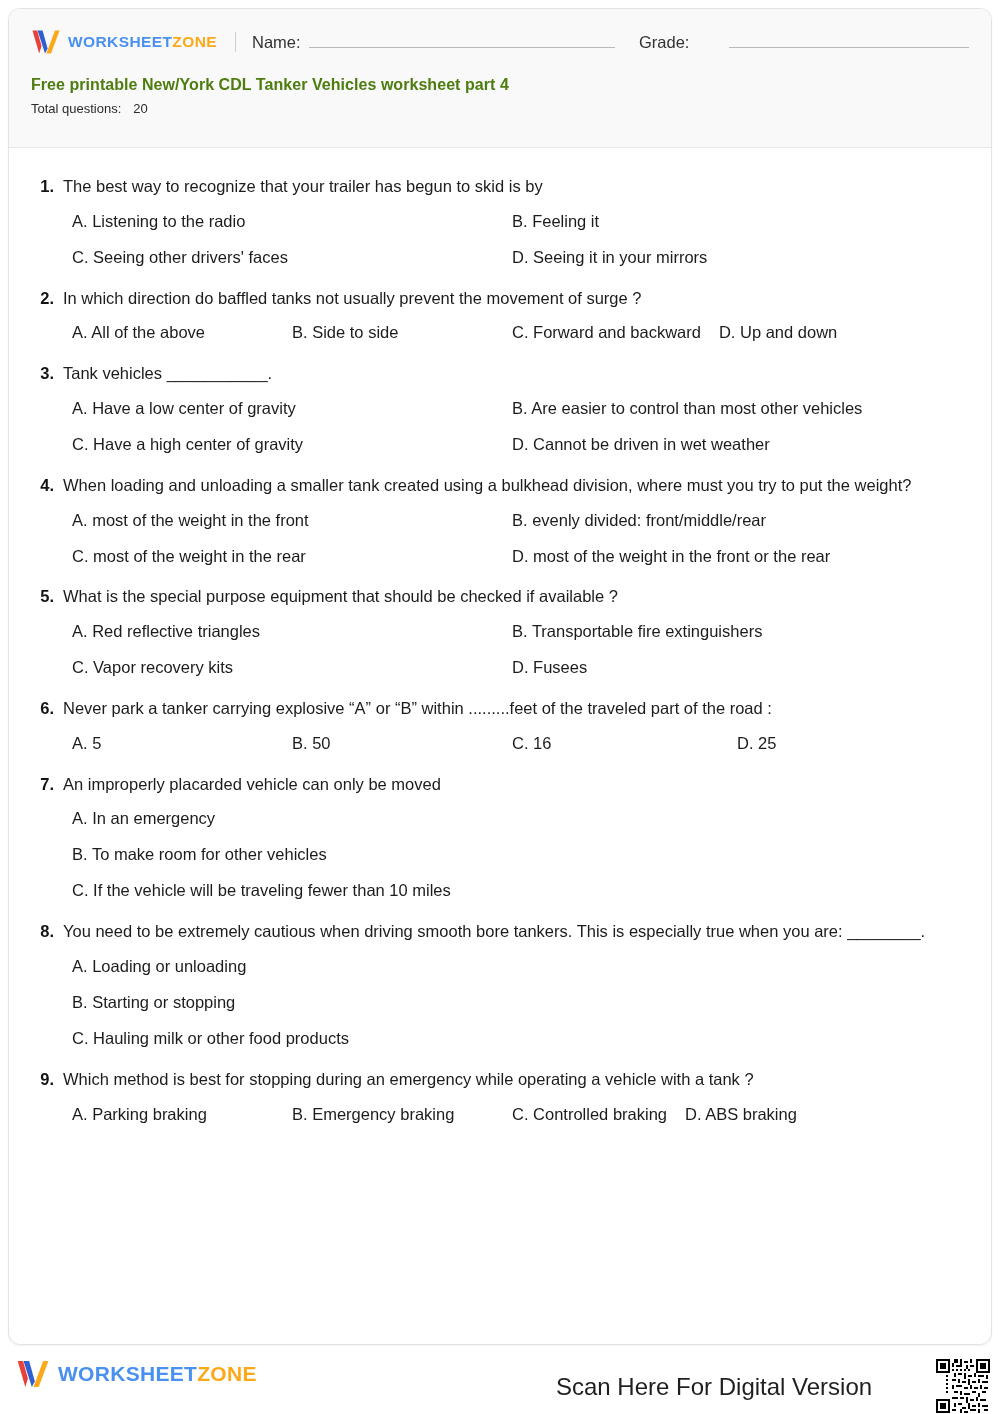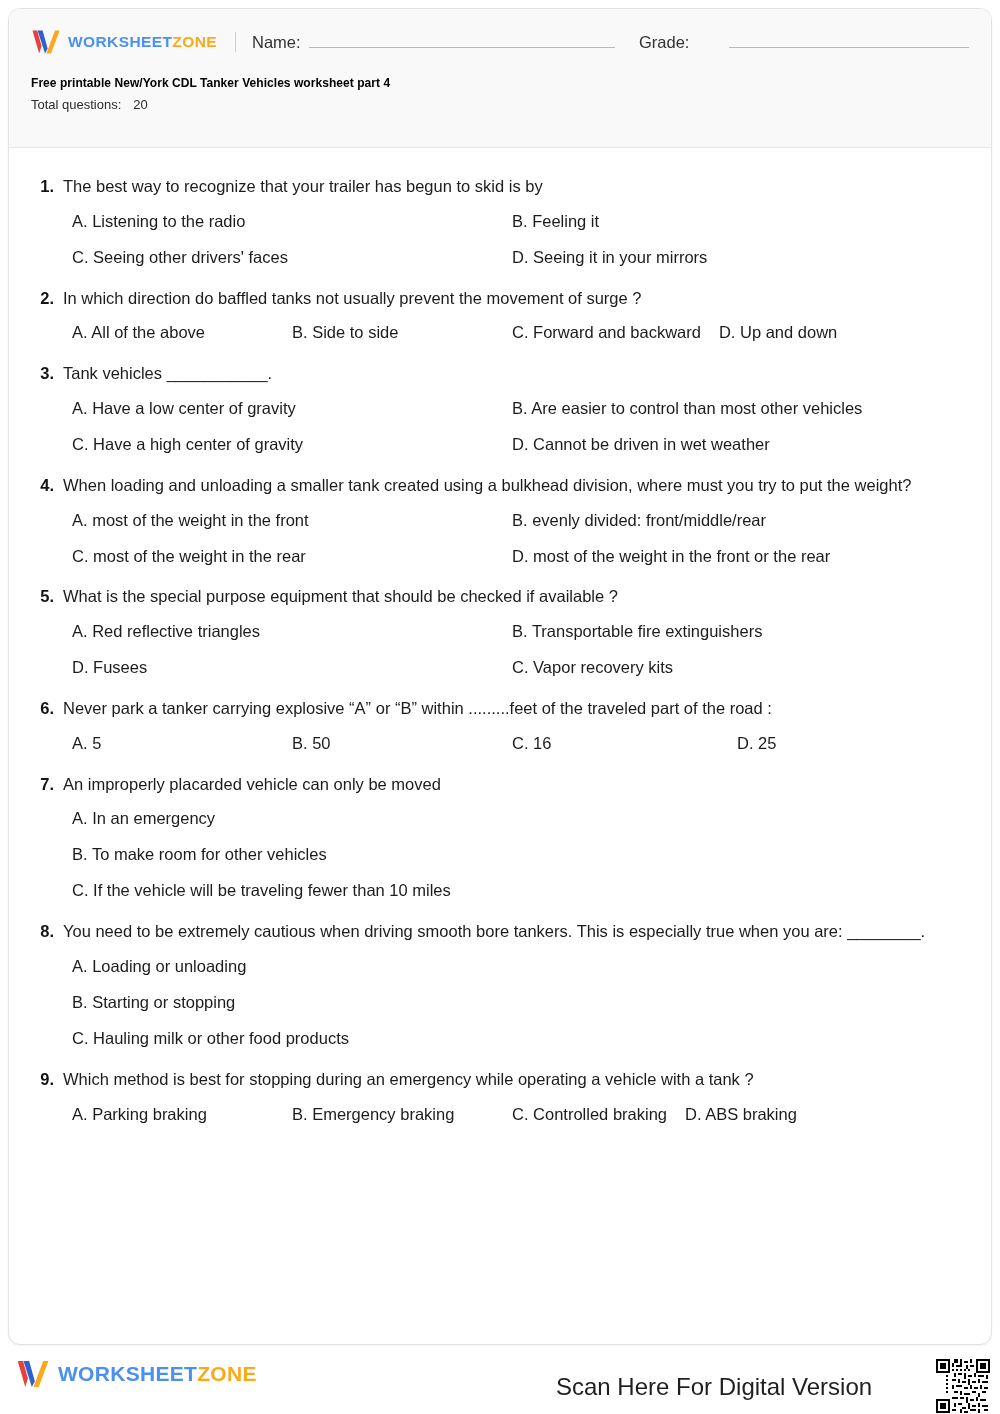--- a/index.html
+++ b/index.html
@@ -81,23 +81,23 @@
   .field-line {
     flex: 1 1 auto;
     border-bottom: 1px solid #b9b9b9;
     height: 14px;
   }
   .field-name { max-width: 420px; }
   .field-grade { max-width: 330px; margin-left: 24px; gap: 32px; }
 
   .title {
     margin-top: 17px;
-    font-size: 12px;
+    font-size: 16px;
     font-weight: bold;
-    color: #000000;
+    color: #4d7c0f;
     letter-spacing: 0.05px;
   }
   .subtitle {
     margin-top: 7px;
     font-size: 13px;
     color: #2b2b2b;
   }
   .subtitle .count { margin-left: 12px; }
 
   
@@ -292,22 +292,22 @@
           </div>
         </div>
         <div class="q">
           <div class="q-row">
             <div class="q-num">5.</div>
             <div class="q-text">What is the special purpose equipment that should be checked if available ?</div>
           </div>
           <div class="opts cols2">
             <div class="opt">A. Red reflective triangles</div>
             <div class="opt">B. Transportable fire extinguishers</div>
+            <div class="opt">C. Vapor recovery kits</div>
             <div class="opt">D. Fusees</div>
-            <div class="opt">C. Vapor recovery kits</div>
           </div>
         </div>
         <div class="q">
           <div class="q-row">
             <div class="q-num">6.</div>
             <div class="q-text">Never park a tanker carrying explosive “A” or “B” within .........feet of the traveled part of the road :</div>
           </div>
           <div class="opts cols4">
             <div class="opt">A. 5</div>
             <div class="opt">B. 50</div>

